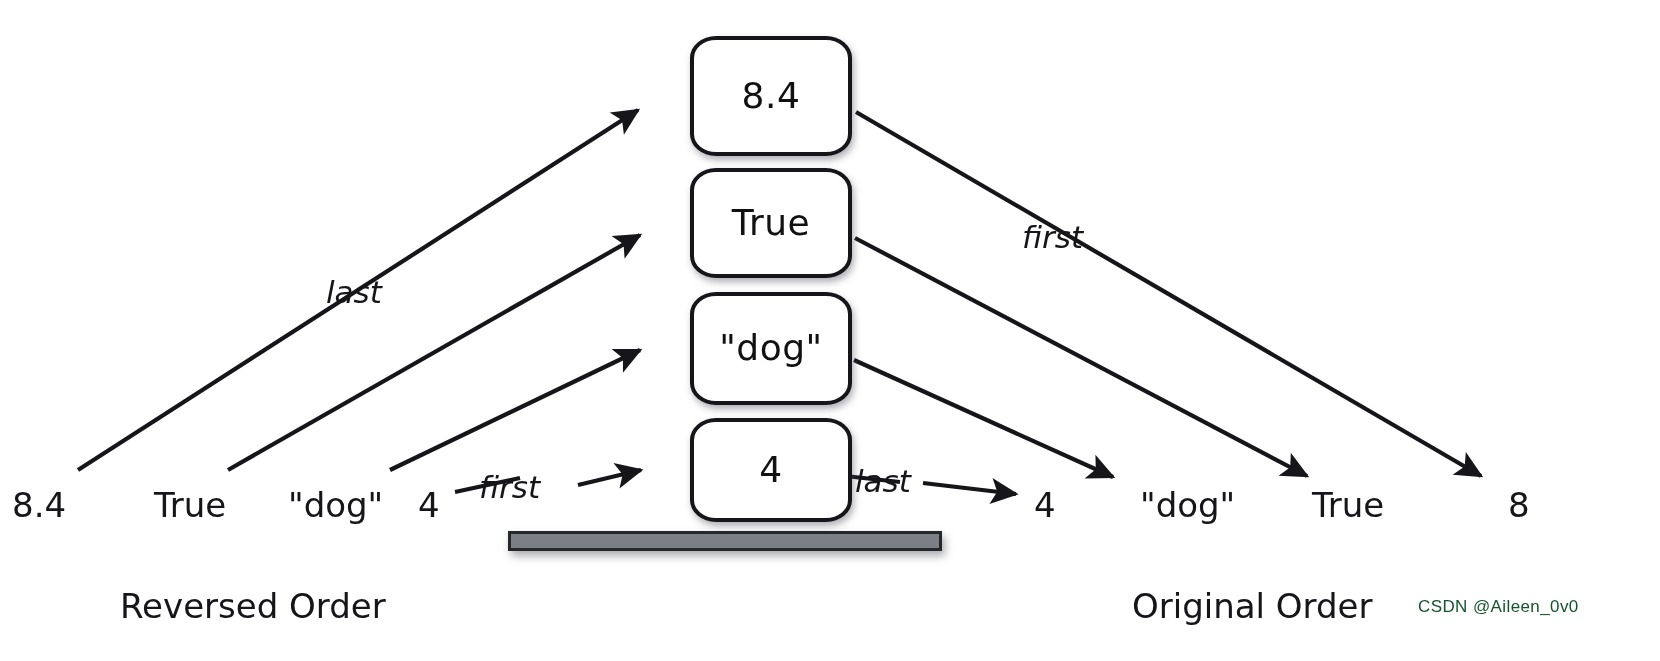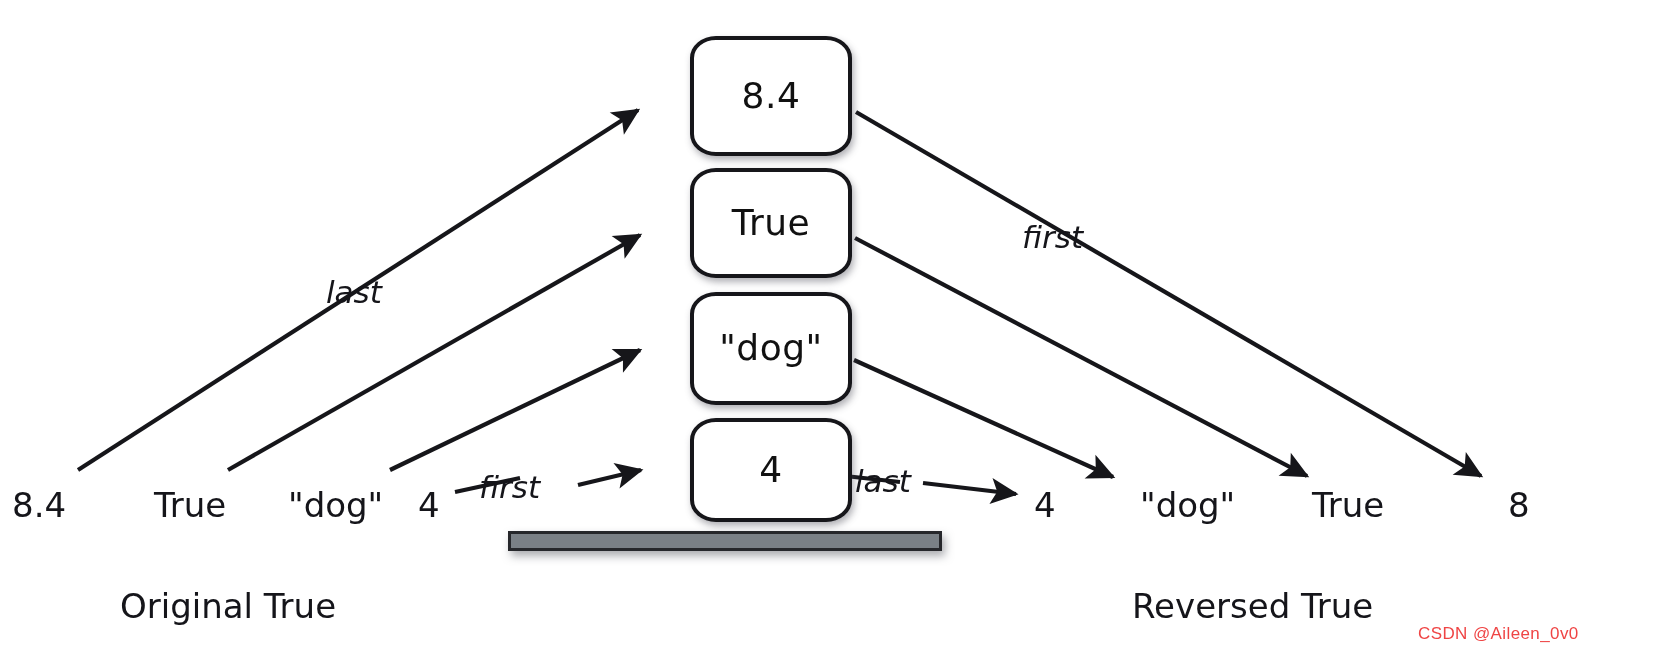--- a/index.html
+++ b/index.html
@@ -40,25 +40,24 @@
     font-size:34px;
     color:#15151a;
     white-space:nowrap;
     line-height:1;
   }
   .lbl.small{font-size:31px;font-style:italic;}
   .lbl.caption{font-size:34px;}
   .watermark{
     position:absolute;
     font-size:17px;
-    color:#ef4444;
+    color:#14532d;
     white-space:nowrap;
     letter-spacing:.4px;
     font-family:"Liberation Sans", sans-serif;
-    margin-top:27px;
   }
 </style>
 </head>
 <body>
 
 <div id="stage">
 
   <svg class="layer" viewBox="0 0 1660 661">
     <defs>
       <marker id="ah" viewBox="0 0 12 12" refX="10.5" refY="6" markerWidth="7.2" markerHeight="7.2" orient="auto-start-reverse" markerUnits="strokeWidth">
@@ -112,18 +111,18 @@
       <div class="lbl " style="left: 1312px; top: 488px;">True</div>
       <div class="lbl " style="left: 1508px; top: 488px;">8</div>
     </div>
   <div id="annotations">
       <div class="lbl small" style="left: 326px; top: 277px;">last</div>
       <div class="lbl small" style="left: 1022px; top: 222px;">first</div>
       <div class="lbl small" style="left: 479px; top: 472px;">first</div>
       <div class="lbl small" style="left: 855px; top: 466px;">last</div>
     </div>
   <div id="captions">
-      <div class="lbl caption" style="left: 120px; top: 589px;">Original True</div>
-      <div class="lbl caption" style="left: 1132px; top: 589px;">Reversed True</div>
+      <div class="lbl caption" style="left: 120px; top: 589px;">Reversed Order</div>
+      <div class="lbl caption" style="left: 1132px; top: 589px;">Original Order</div>
     </div>
 
   <div class="watermark" style="left:1418px;top:597px;">CSDN @Aileen_0v0</div>
 </div>
 
 </body></html>

